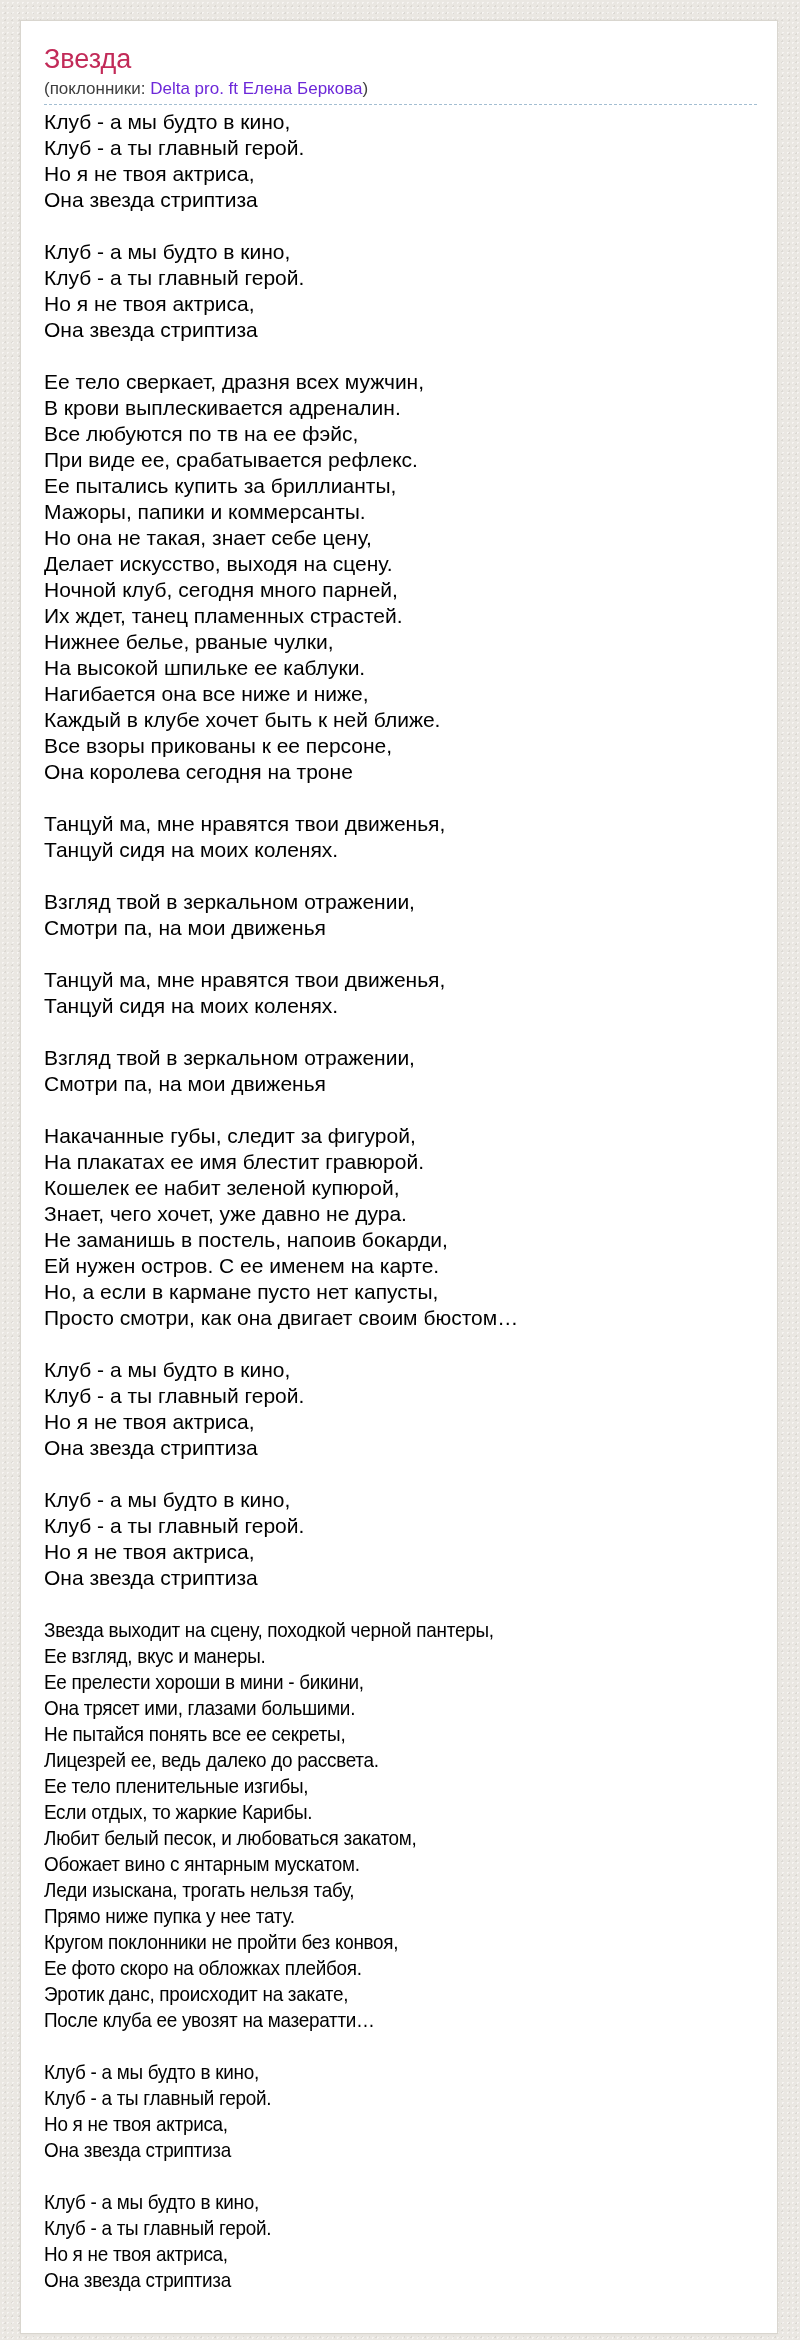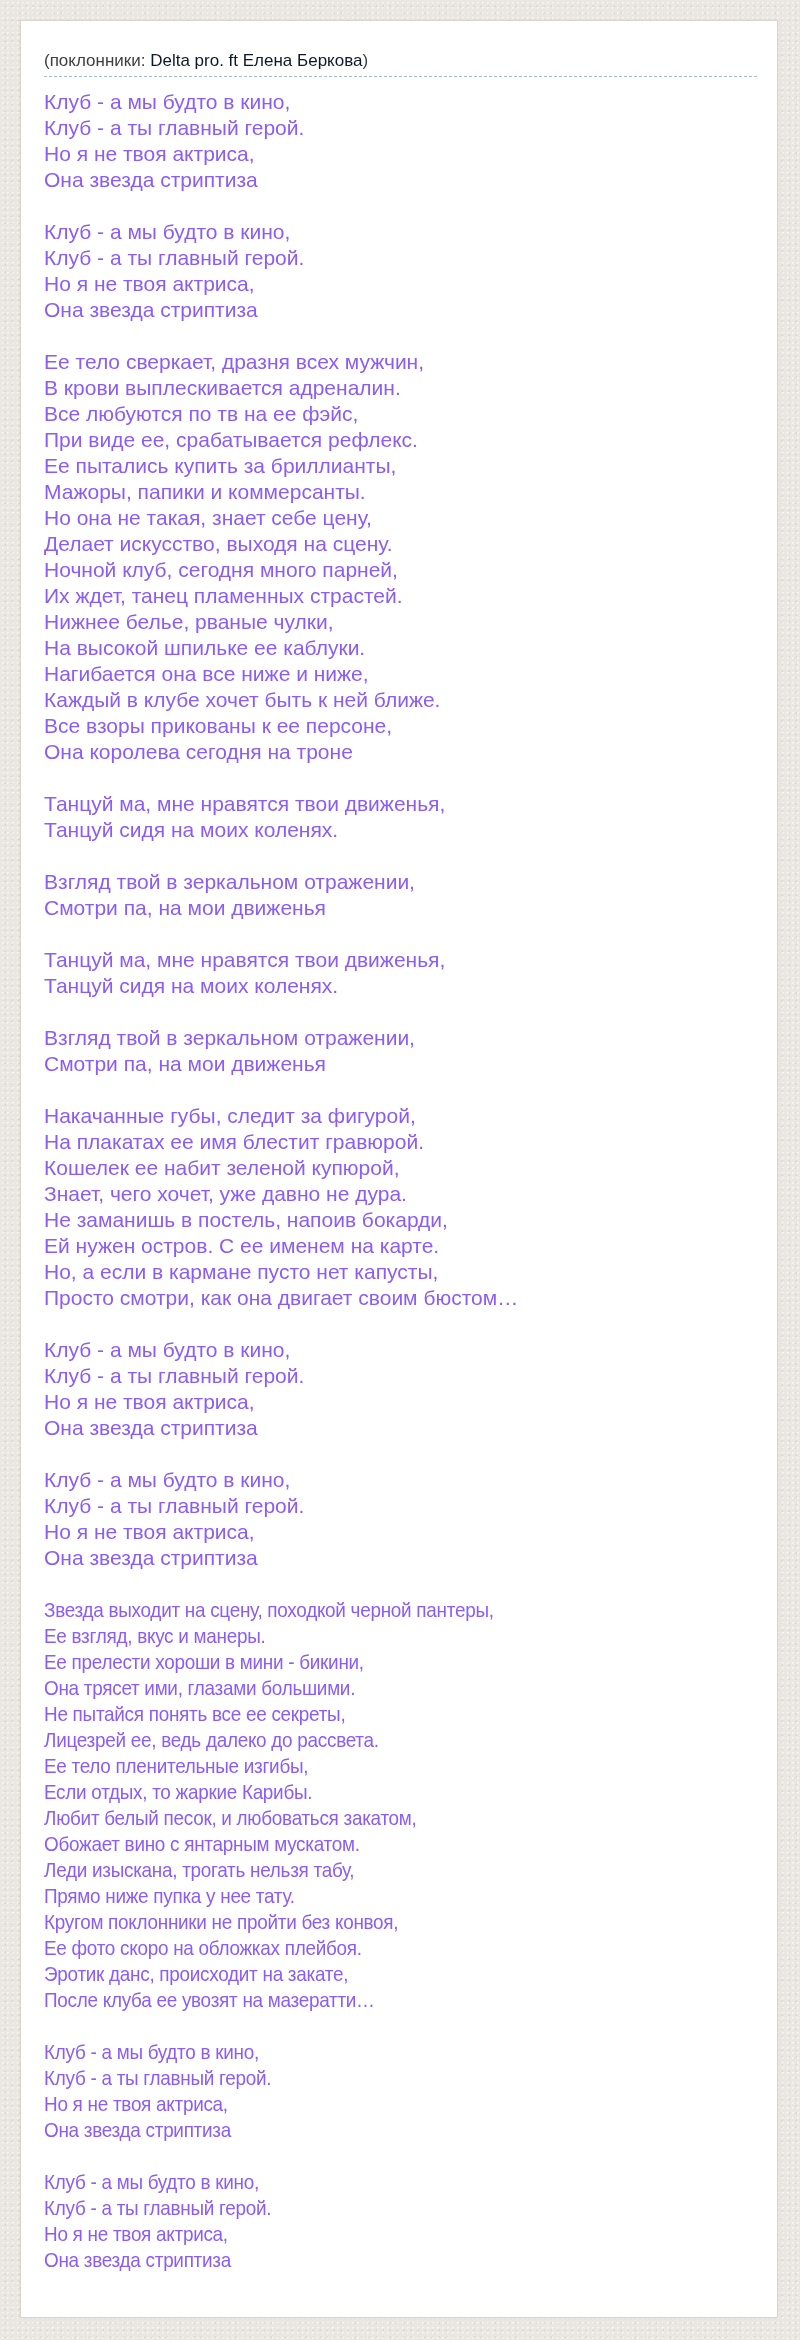--- a/index.html
+++ b/index.html
@@ -39,49 +39,50 @@
   .artist-line {
     margin-top: 6px;
     padding-bottom: 6px;
     border-bottom: 1px dashed #a3bed2;
     font-size: 17px;
     line-height: 19px;
     color: #3e3e3e;
   }
 
   .artist-link {
-    color: #0f172a;
+    color: #6d28d9;
     text-decoration: none;
     cursor: pointer;
   }
 
   .lyrics {
-    margin-top: 12px;
+    margin-top: 4px;
     font-size: 21px;
     line-height: 26px;
-    color: #8b5cf6;
+    color: #000000;
   }
 
   .stanza {
     margin: 0 0 26px 0;
     padding: 0;
   }
 
   .stanza:last-child { margin-bottom: 0; }
 
   .stanza.narrow {
     transform: scaleX(0.90);
     transform-origin: 0 0;
     letter-spacing: -0.3px;
   }
 </style>
 </head>
 <body>
 
 <div class="panel">
+  <h1 class="song-title">Звезда</h1>
 
   <div class="artist-line">
     <span>(поклонники: </span><span class="artist-link">Delta pro. ft Елена Беркова</span><span>)</span>
   </div>
 
   <div class="lyrics">
       <p class="stanza"><span>Клуб - а мы будто в кино,</span><br><span>Клуб - а ты главный герой.</span><br><span>Но я не твоя актриса,</span><br><span>Она звезда стриптиза</span></p>
       <p class="stanza"><span>Клуб - а мы будто в кино,</span><br><span>Клуб - а ты главный герой.</span><br><span>Но я не твоя актриса,</span><br><span>Она звезда стриптиза</span></p>
       <p class="stanza"><span>Ее тело сверкает, дразня всех мужчин,</span><br><span>В крови выплескивается адреналин.</span><br><span>Все любуются по тв на ее фэйс,</span><br><span>При виде ее, срабатывается рефлекс.</span><br><span>Ее пытались купить за бриллианты,</span><br><span>Мажоры, папики и коммерсанты.</span><br><span>Но она не такая, знает себе цену,</span><br><span>Делает искусство, выходя на сцену.</span><br><span>Ночной клуб, сегодня много парней,</span><br><span>Их ждет, танец пламенных страстей.</span><br><span>Нижнее белье, рваные чулки,</span><br><span>На высокой шпильке ее каблуки.</span><br><span>Нагибается она все ниже и ниже,</span><br><span>Каждый в клубе хочет быть к ней ближе.</span><br><span>Все взоры прикованы к ее персоне,</span><br><span>Она королева сегодня на троне</span></p>
       <p class="stanza"><span>Танцуй ма, мне нравятся твои движенья,</span><br><span>Танцуй сидя на моих коленях.</span></p>

